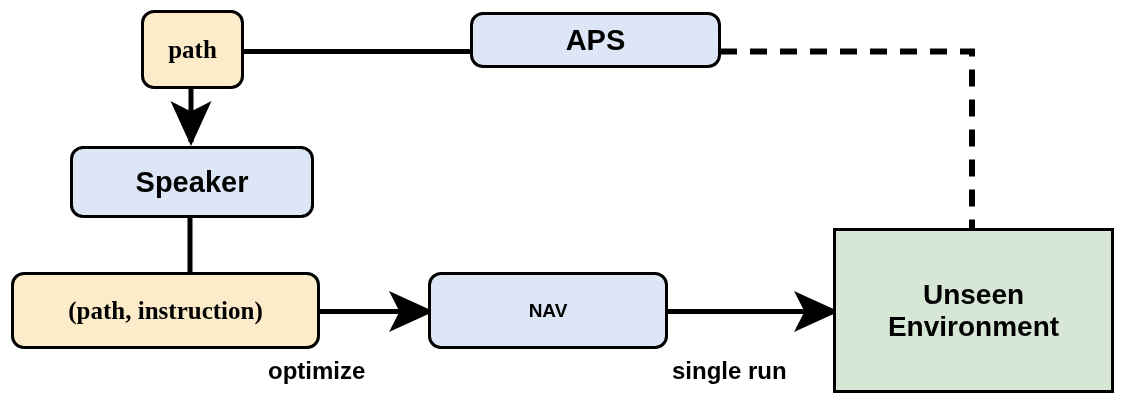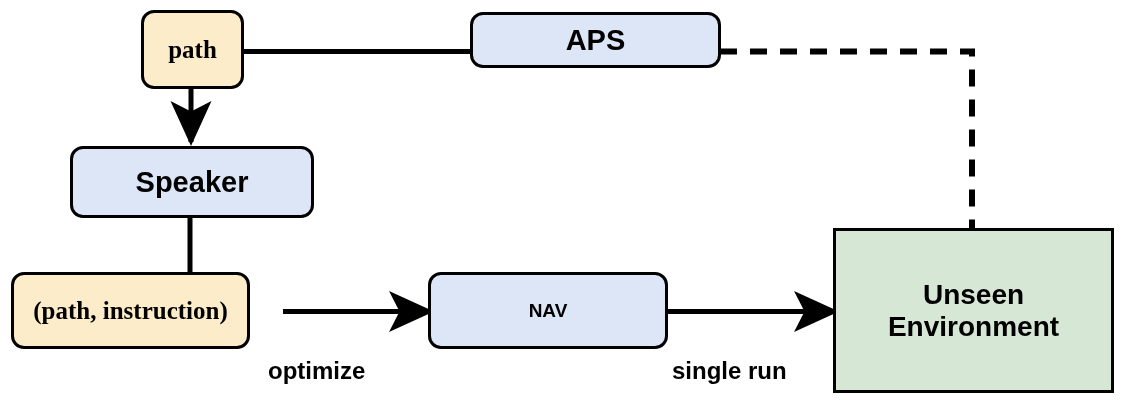--- a/index.html
+++ b/index.html
@@ -47,21 +47,21 @@
   }
   .font-sans {
     font-family: "Liberation Sans", sans-serif;
     font-weight: bold;
   }
   .node-label { line-height: 1.12; white-space: pre-line; }
 
   #node-path              { left: 141px; top: 10px;  width: 103px; height: 79px;  font-size: 25px; }
   #node-aps               { left: 470px; top: 12px;  width: 251px; height: 56px;  font-size: 29px; }
   #node-speaker           { left: 70px;  top: 146px; width: 244px; height: 72px;  font-size: 29px; }
-  #node-path-instruction  { left: 11px;  top: 272px; width: 239px; height: 77px;  font-size: 25px; }
+  #node-path-instruction  { left: 11px;  top: 272px; width: 309px; height: 77px;  font-size: 25px; }
   #node-nav               { left: 428px; top: 272px; width: 240px; height: 77px;  font-size: 19px; }
   #node-unseen-env        { left: 833px; top: 228px; width: 281px; height: 165px; font-size: 28px; }
 
   .edge-label {
     position: absolute;
     font-family: "Liberation Sans", sans-serif;
     font-weight: bold;
     font-size: 24px;
     color: #000000;
     white-space: nowrap;

